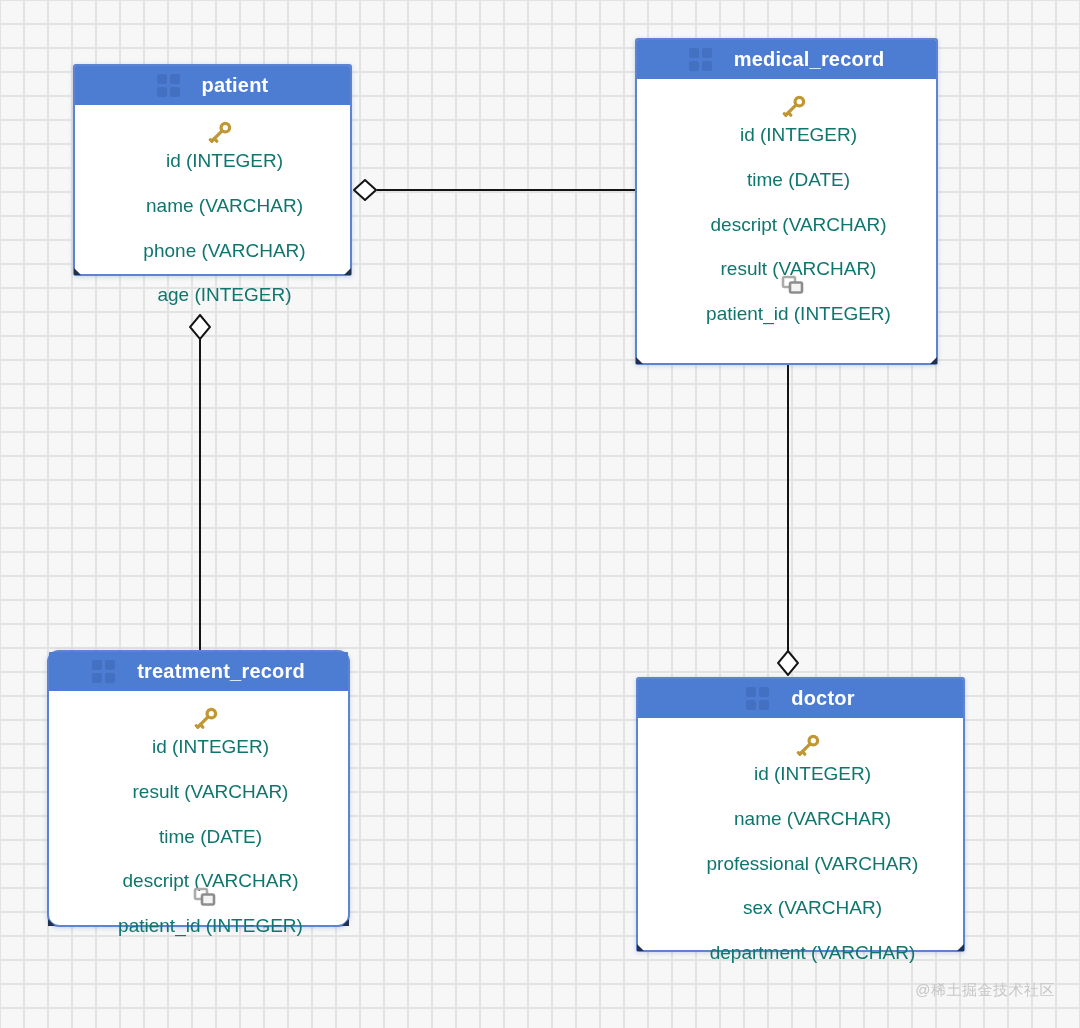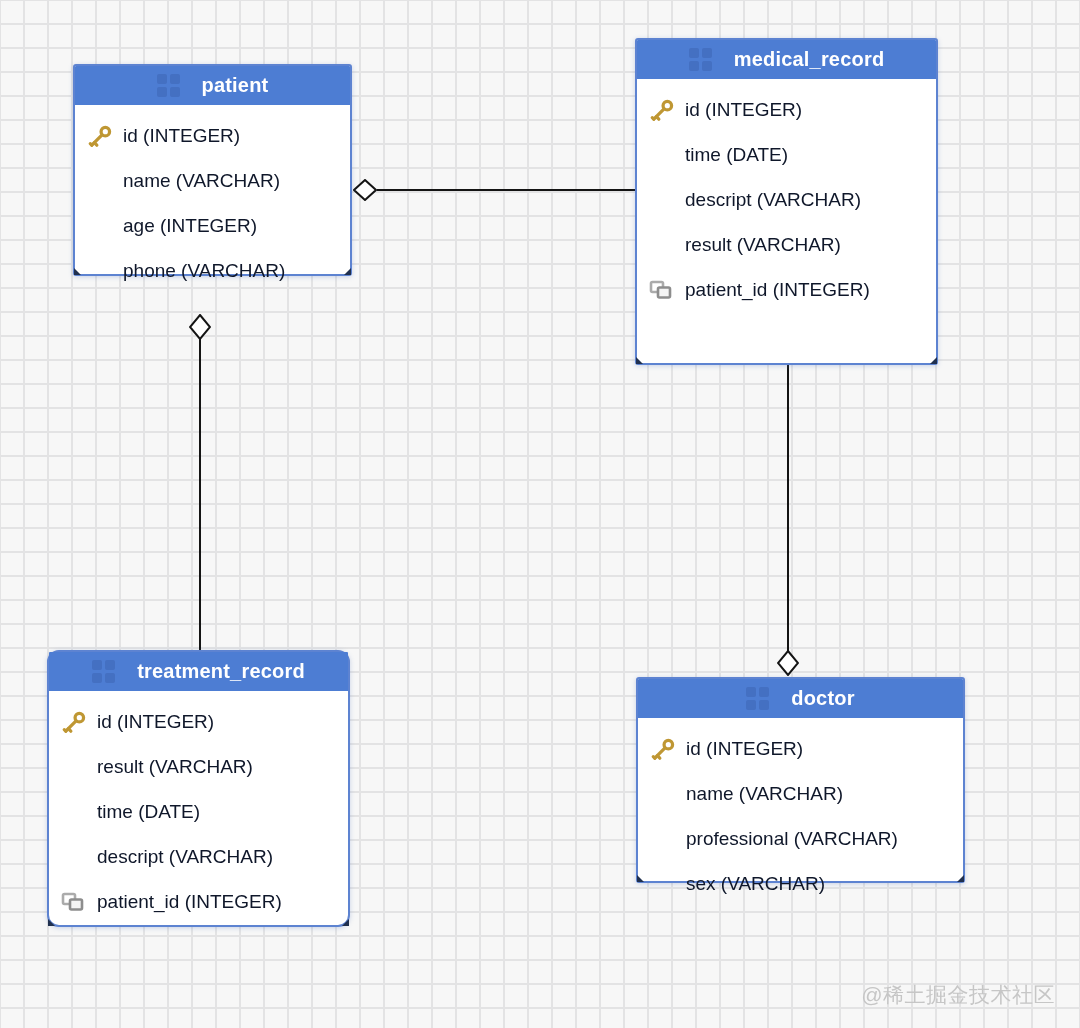--- a/index.html
+++ b/index.html
@@ -34,37 +34,38 @@
     font-weight:600;
     letter-spacing:.2px;
     border-radius:1px 1px 0 0;
   }
   .tbl-ic{display:grid;grid-template-columns:10px 10px;grid-gap:3px;opacity:.9;}
   .tbl-ic i{display:block;width:10px;height:10px;background:rgba(20,40,95,.17);border-radius:2px;}
   .t-body{padding-top:9px;}
   .f-row{
     height:44.8px;
     display:flex;align-items:center;
-    padding-left:12px;
+    padding-left:24px;
     font-size:19px;
-    color:#0f172a;
+    color:#0f766e;
     white-space:nowrap;
+    flex-direction:column;
   }
   .f-ic{width:36px;flex:0 0 36px;display:flex;align-items:center;}
   .notch{position:absolute;width:7px;height:7px;background:#20304f;bottom:-1px;}
   .notch.nl{left:-1px;clip-path:polygon(0 0,0 100%,100% 100%);}
   .notch.nr{right:-1px;clip-path:polygon(100% 0,100% 100%,0 100%);}
   
   .conn{position:absolute;background:#141414;}
   .diamond{position:absolute;}
   
   .watermark{
     position:absolute;
     top:981px;right:25px;
-    font-size:21px;
+    font-size:15px;
     color:#c6c6c6;
     letter-spacing:.5px;
   }
 </style>
 </head>
 <body>
 
 <div class="canvas">
 
   <div class="conn" style="left:377px;top:189px;width:258px;height:2px;"></div>
@@ -105,25 +106,25 @@
             </svg>
         </span>
         <span>id (INTEGER)</span>
       </div>
       <div class="f-row">
         <span class="f-ic"></span>
         <span>name (VARCHAR)</span>
       </div>
       <div class="f-row">
         <span class="f-ic"></span>
+        <span>phone (VARCHAR)</span>
+      </div>
+      <div class="f-row">
+        <span class="f-ic"></span>
         <span>age (INTEGER)</span>
-      </div>
-      <div class="f-row">
-        <span class="f-ic"></span>
-        <span>phone (VARCHAR)</span>
       </div>
     </div>
     <i class="notch nl"></i>
     <i class="notch nr"></i>
   </div>
 
   <div class="db-table" style="left:635px;top:38px;width:303px;height:327px;">
     <div class="t-header">
       <span class="tbl-ic">
           <i></i>
@@ -216,21 +217,21 @@
               <rect x="9" y="7.5" width="12" height="10" rx="1.5" fill="#f4f4f4" stroke="#8d8d8d" stroke-width="2.6"></rect>
             </svg>
         </span>
         <span>patient_id (INTEGER)</span>
       </div>
     </div>
     <i class="notch nl"></i>
     <i class="notch nr"></i>
   </div>
 
-  <div class="db-table" style="left:636px;top:677px;width:329px;height:206px;">
+  <div class="db-table" style="left:636px;top:677px;width:329px;height:275px;">
     <div class="t-header">
       <span class="tbl-ic">
           <i></i>
           <i></i>
           <i></i>
           <i></i>
         </span>
       <span>doctor</span>
     </div>
     <div class="t-body">
@@ -252,20 +253,24 @@
         <span>name (VARCHAR)</span>
       </div>
       <div class="f-row">
         <span class="f-ic"></span>
         <span>professional (VARCHAR)</span>
       </div>
       <div class="f-row">
         <span class="f-ic"></span>
         <span>sex (VARCHAR)</span>
       </div>
+      <div class="f-row">
+        <span class="f-ic"></span>
+        <span>department (VARCHAR)</span>
+      </div>
     </div>
     <i class="notch nl"></i>
     <i class="notch nr"></i>
   </div>
 
   <div class="watermark">@稀土掘金技术社区</div>
 
 </div>
 
 </body></html>

